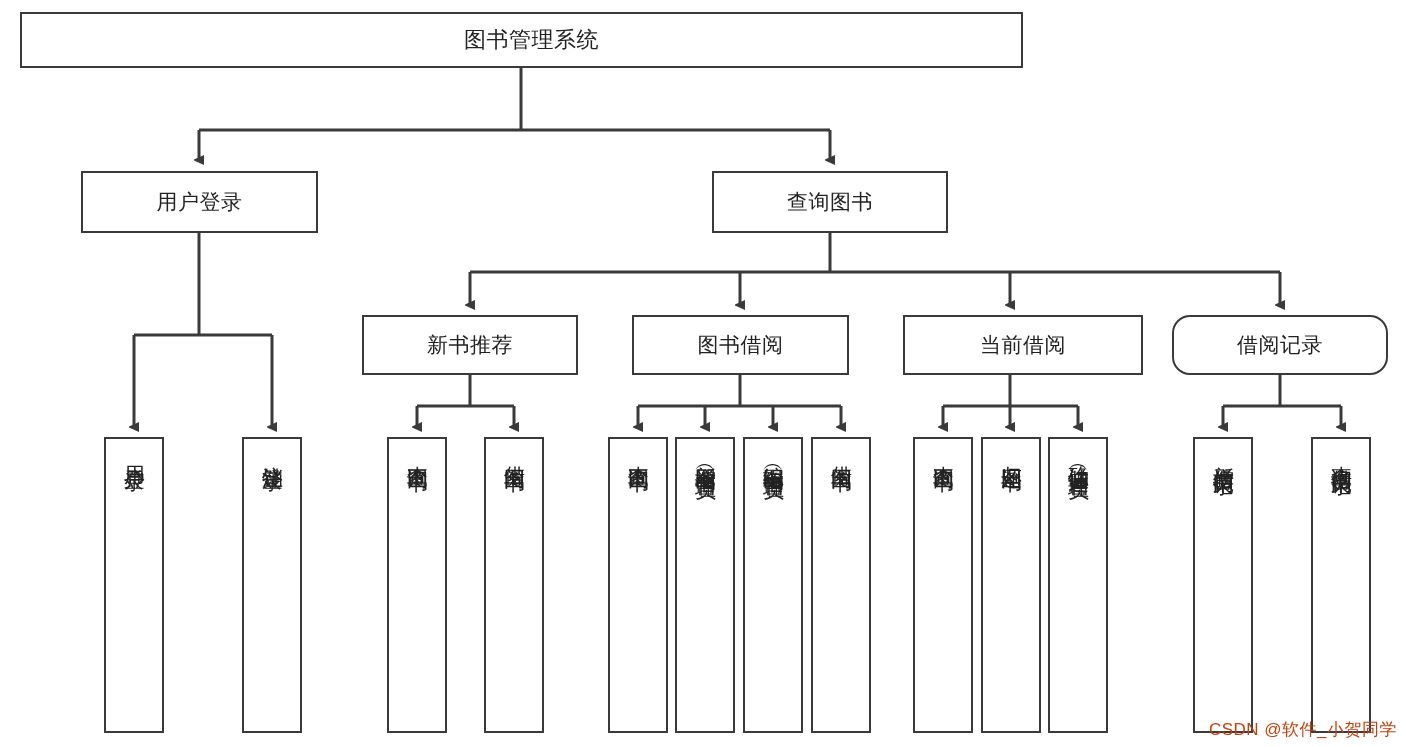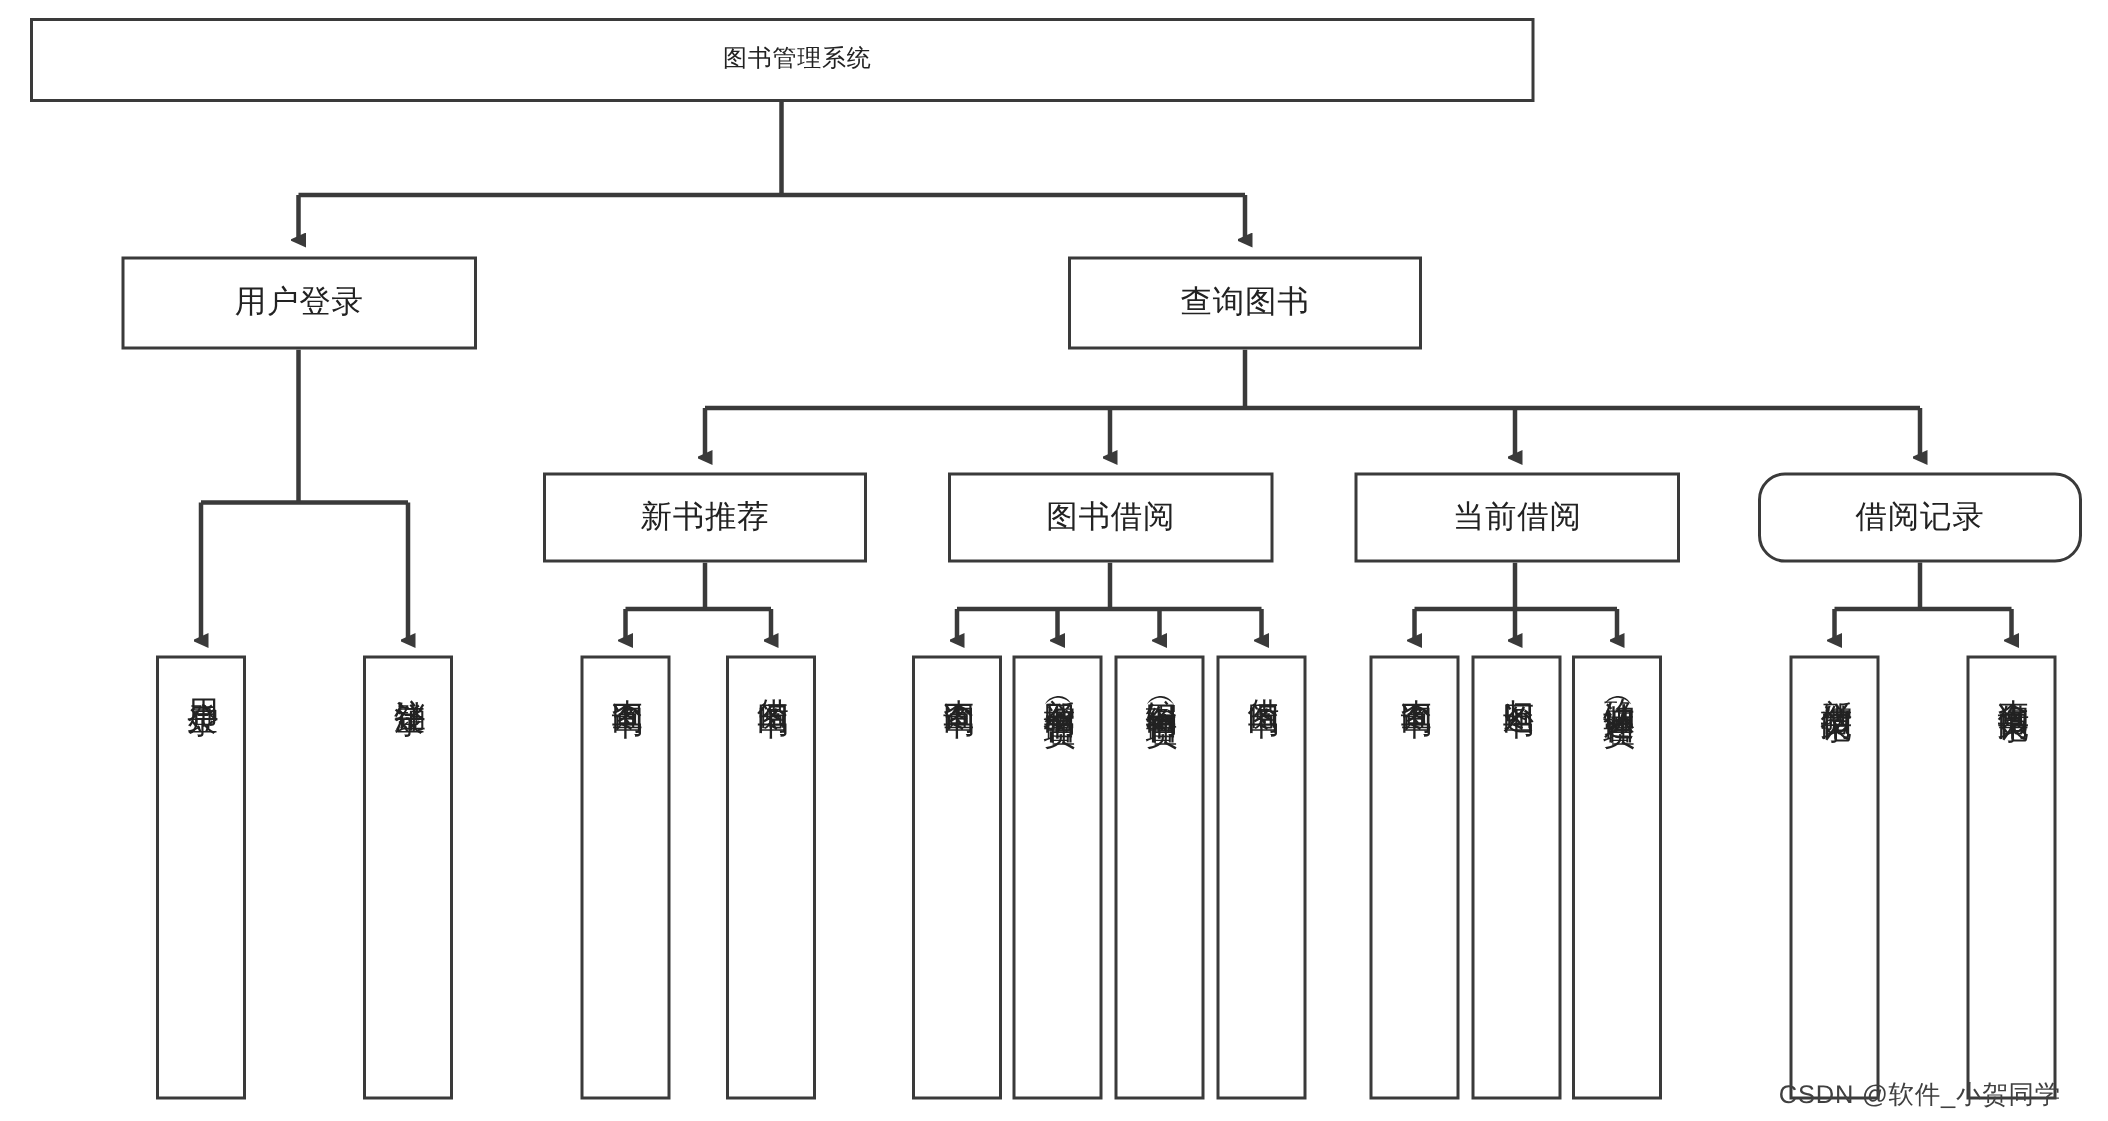--- a/index.html
+++ b/index.html
@@ -51,29 +51,29 @@
     align-items: flex-start;
     padding-top: 10px;
   }
   .node.vertical .node-label {
     writing-mode: vertical-rl;
     text-orientation: upright;
     font-size: 21px;
     letter-spacing: 2px;
   }
   .node.root .node-label {
-    font-size: 16px;
+    font-size: 22px;
     margin-left: 20px;
   }
   #watermark {
     position: absolute;
-    right: 31px;
+    right: 8px;
     bottom: 6px;
     font-size: 17px;
-    color: #404040;
+    color: #c2410c;
     letter-spacing: 0.5px;
     z-index: 5;
     white-space: nowrap;
   }
 </style>
 </head>
 <body>
 
 <div id="diagram-root">
 
@@ -137,21 +137,21 @@
   <div class="node horizontal" style="left:712px; top:171px; width:236px; height:62px;">
     <span class="node-label">查询图书</span>
   </div>
 
   <div class="node horizontal" style="left:632px; top:315px; width:217px; height:60px;">
     <span class="node-label">图书借阅</span>
   </div>
   <div class="node horizontal" style="left:362px; top:315px; width:216px; height:60px;">
     <span class="node-label">新书推荐</span>
   </div>
-  <div class="node horizontal" style="left:903px; top:315px; width:217px; height:60px;">
+  <div class="node horizontal" style="left:903px; top:315px; width:240px; height:60px;">
     <span class="node-label">当前借阅</span>
   </div>
   <div class="node horizontal" style="left:1172px; top:315px; width:216px; height:60px;border-radius:18px;">
     <span class="node-label">借阅记录</span>
   </div>
 
   <div class="node vertical" style="left:104px; top:437px; width:60px; height:296px;">
     <span class="node-label">用户登录</span>
   </div>
   <div class="node vertical" style="left:242px; top:437px; width:60px; height:296px;">

